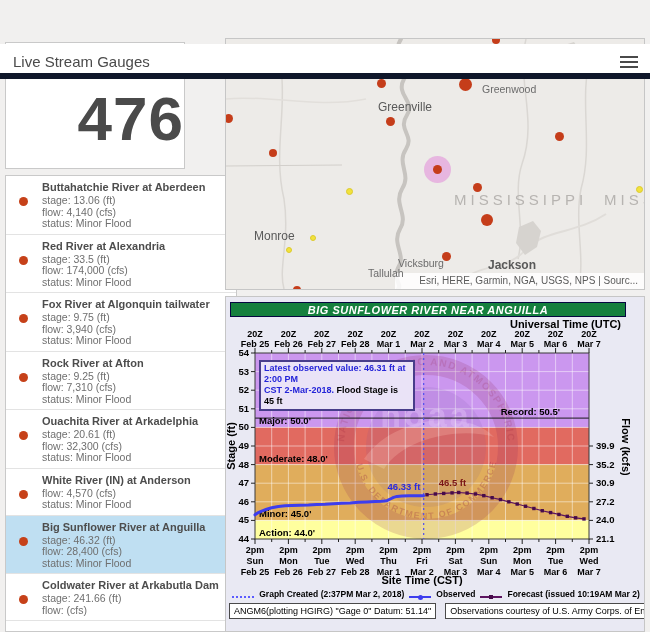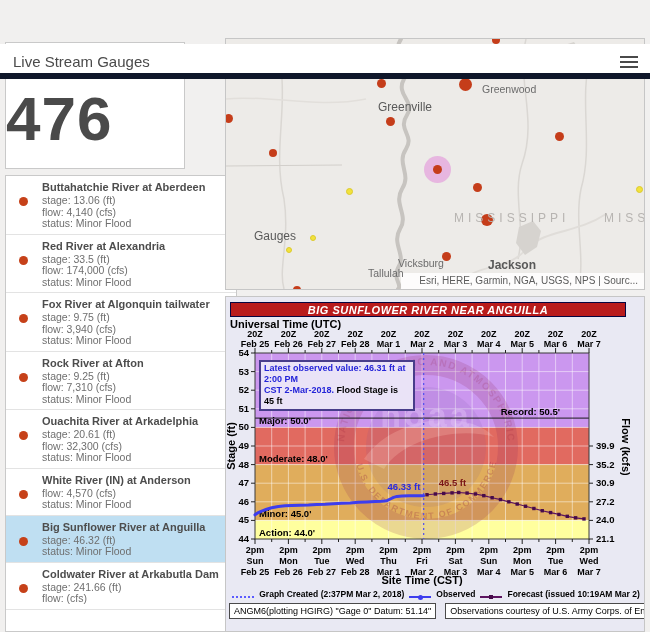--- a/index.html
+++ b/index.html
@@ -9,46 +9,46 @@
   
   .header { position:absolute; top:0; left:0; width:650px; height:35px; background:#fff; border-bottom:6px solid #0f172a; z-index:5;margin-top:44px; }
   .header-title { position:absolute; left:13px; top:0; line-height:35px; font-size:15px; color:#4a4a4a; }
   .menu-btn { position:absolute; right:12px; top:9px; width:18px; height:16px; cursor:pointer; }
   .menu-btn span { display:block; height:2px; background:#4a4a4a; margin:3px 0; }
 
   
   .card { position:absolute; background:#fff; border:1px solid #c9c9c9; }
   .total-card { left:5px; top:42px; width:180px; height:127px; }
   .total-label { font-size:26px; color:#5a5a5a; margin:7px 0 0 11px; letter-spacing:0.5px; }
-  .total-value { font-size:62px; font-weight:bold; color:#4a4a4a; text-align:left; margin-top:2px; letter-spacing:1px; }
+  .total-value { font-size:62px; font-weight:bold; color:#4a4a4a; text-align:right; margin-top:2px; letter-spacing:1px; }
 
   .list-card { left:5px; top:175px; width:232px; height:457px; overflow:hidden; }
   .gauge-item { position:relative; padding:5px 4px 4px 36px; border-bottom:1px solid #e3e3e3; background:#fff; cursor:pointer; }
   .gauge-item.selected { background:#bfdff2; }
   .g-dot { position:absolute; left:13px; top:21px; width:9px; height:9px; border-radius:50%; background:#c64119; }
   .g-name { font-size:11px; font-weight:bold; color:#4d4d4d; line-height:13px; margin-bottom:1px; }
   .g-line { font-size:10.5px; color:#6f6f6f; line-height:11.5px; }
 
   
   .map-panel { position:absolute; left:225px; top:38px; width:420px; height:252px; background:#edebe8; border:1px solid #c6c6c6; overflow:hidden; }
   .map-decor { position:absolute; left:0; top:0; }
   .map-dot { position:absolute; border-radius:50%; }
   .map-dot.red { background:#c53d1a; }
   .map-dot.yellow { background:#f2e23c; border:1px solid #dcca2f; }
   .map-halo { position:absolute; border-radius:50%; background:rgba(226,130,216,0.5); }
   .map-label { position:absolute; white-space:nowrap;text-align:right; }
   .map-label.city { font-size:12px; color:#595959; }
   .map-label.town { font-size:10.5px; color:#6b6b6b; }
-  .map-label.state { font-size:12px; color:#b7b4b1; letter-spacing:4px;margin-top:20px; }
-  .map-attrib { position:absolute; right:0; bottom:0; background:rgba(255,255,255,0.85); font-size:10px; color:#5c5c5c; padding:2px 6px 3px 18px; }
+  .map-label.state { font-size:15px; color:#b7b4b1; letter-spacing:4px; }
+  .map-attrib { position:absolute; right:0; bottom:0; background:rgba(255,255,255,0.85); font-size:10px; color:#5c5c5c; padding:2px 6px 3px 24px; }
 
   
   .chart-panel { position:absolute; left:225px; top:296px; width:420px; height:336px; background:#e9e9f3; border:1px solid #c6c6c6; overflow:hidden; }
-  .chart-title-bar { position:absolute; left:4px; top:5px; width:396px; height:15px; background:#b91c1c; border:1px solid #060640; color:#fff; font-size:11px; font-weight:bold; font-style:italic; text-align:center; line-height:14px; letter-spacing:0.5px; }
-  .chart-utc { position:absolute; left:4px; top:21px; width:391px; text-align:left; font-size:11px; font-weight:bold; color:#000; }
+  .chart-title-bar { position:absolute; left:4px; top:5px; width:396px; height:15px; background:#15803d; border:1px solid #060640; color:#fff; font-size:11px; font-weight:bold; font-style:italic; text-align:center; line-height:14px; letter-spacing:0.5px; }
+  .chart-utc { position:absolute; left:4px; top:21px; width:391px; text-align:right; font-size:11px; font-weight:bold; color:#000; }
   #chart-svg { position:absolute; left:0; top:0; }
   .annotation-box { position:absolute; left:33px; top:63px; width:156px; background:#eae3f7; border:2px solid #483d8b; padding:1px 3px 2px 3px; font-size:9px; font-weight:bold; line-height:11px; }
   .ann-blue { color:#2424d8; }
   .ann-black { color:#000; }
   .site-time { position:absolute; left:29px; top:277px; width:334px; text-align:center; font-size:11px; font-weight:bold; color:#000; }
   .chart-legend { position:absolute; left:0; top:292px; width:420px; display:flex; justify-content:center; align-items:center; gap:5px; font-size:8.5px; font-weight:bold; color:#000; }
   .ls { display:inline-block; position:relative; width:22px; height:7px; }
   .ls-dotted { border-top:2px dotted #5b5bff; height:0; margin-top:5px; }
   .ls-line { border-top:2px solid #3d3dee; height:0; margin-top:5px; }
   .ls-line::after { content:""; position:absolute; left:9px; top:-3px; width:5px; height:5px; border-radius:50%; background:#3d3dee; }
@@ -113,20 +113,21 @@
     <div class="gauge-item">
       <span class="g-dot"></span>
       <div class="g-name">White River (IN) at Anderson</div>
       <div class="g-line">flow: 4,570 (cfs)</div>
       <div class="g-line">status: Minor Flood</div>
     </div>
     <div class="gauge-item selected">
       <span class="g-dot"></span>
       <div class="g-name">Big Sunflower River at Anguilla</div>
       <div class="g-line">stage: 46.32 (ft)</div>
+      <div class="g-line">flow: 28,400 (cfs)</div>
       <div class="g-line">status: Minor Flood</div>
     </div>
     <div class="gauge-item">
       <span class="g-dot"></span>
       <div class="g-name">Coldwater River at Arkabutla Dam</div>
       <div class="g-line">stage: 241.66 (ft)</div>
       <div class="g-line">flow: (cfs)</div>
     </div>
   </div>
 
@@ -160,21 +161,21 @@
     <span class="map-dot red" style="left: 67px; top: 247px; width: 8px; height: 8px;"></span>
     <span class="map-dot yellow" style="left: 119.5px; top: 148.5px; width: 7px; height: 7px;"></span>
     <span class="map-dot yellow" style="left: 84px; top: 196px; width: 6px; height: 6px;"></span>
     <span class="map-dot yellow" style="left: 60px; top: 208px; width: 6px; height: 6px;"></span>
     <span class="map-dot yellow" style="left: 409.5px; top: 146.5px; width: 7px; height: 7px;"></span>
     <div class="map-label town" style="left: 192px; top: 10px;">Cleveland</div>
     <div class="map-label town" style="left: 256px; top: 44px;">Greenwood</div>
     <div class="map-label city" style="left: 152px; top: 61px;">Greenville</div>
     <div class="map-label state" style="left: 228px; top: 152px;">MISSISSIPPI</div>
     <div class="map-label state" style="left: 378px; top: 152px;">MISSISSIPPI</div>
-    <div class="map-label city" style="left: 28px; top: 190px;">Gauges</div>
+    <div class="map-label city" style="left: 28px; top: 190px;">Monroe</div>
     <div class="map-label town" style="left: 142px; top: 204px; margin-top: 24px;">Tallulah</div>
     <div class="map-label town" style="left: 172px; top: 218px;">Vicksburg</div>
     <div class="map-label city" style="left: 262px; top: 219px; font-weight: bold;">Jackson</div>
   </div>
 
 <div class="chart-panel">
   <div class="chart-title-bar">BIG SUNFLOWER RIVER NEAR ANGUILLA</div>
   <div class="chart-utc">Universal Time (UTC)</div>
   <svg id="chart-svg" width="420" height="336" viewBox="0 0 420 336">
       <g>

